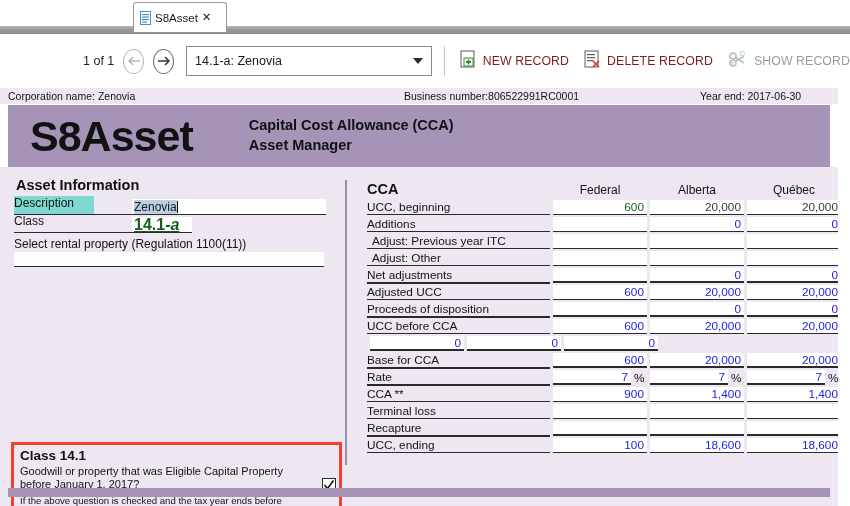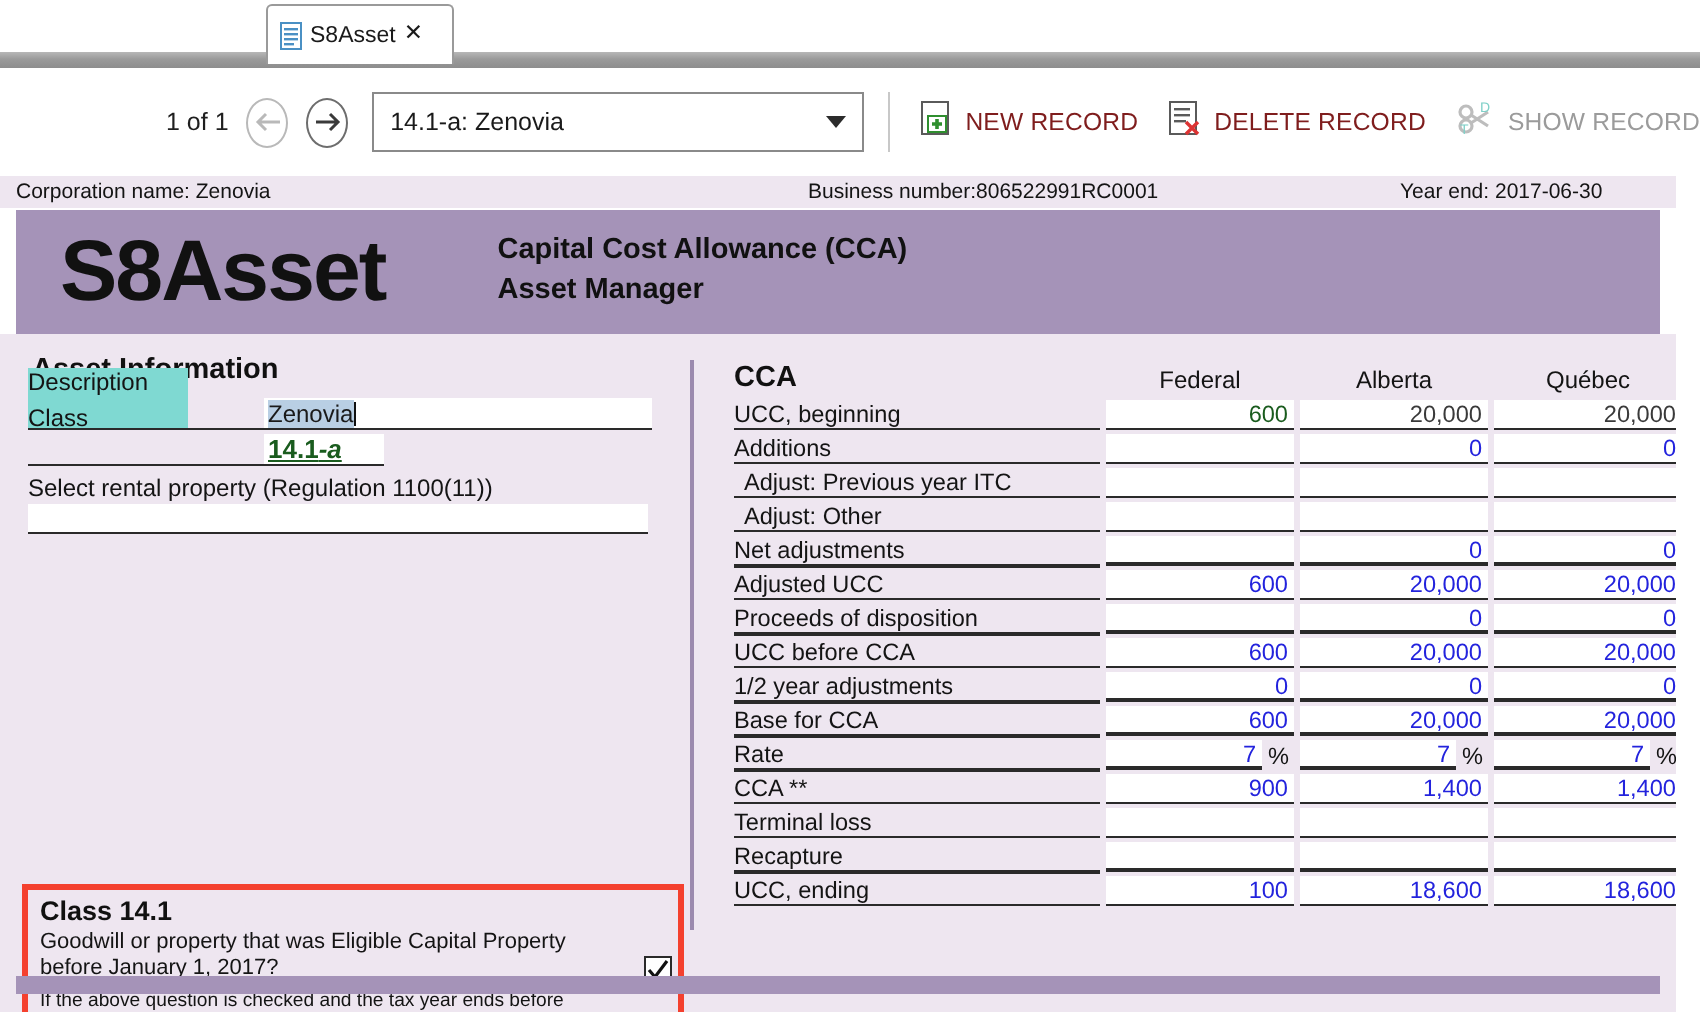--- a/index.html
+++ b/index.html
@@ -60,27 +60,27 @@
   .page{position:absolute;left:0;top:167px;width:838px;height:339px;background:#eee6f0;}
   .vdiv{position:absolute;left:345px;top:13px;width:2px;height:285px;background:#9b8aae;}
   .rightedge{position:absolute;left:838px;top:88px;width:12px;height:418px;background:#ffffff;}
   .botstrip{position:absolute;left:8px;top:488px;width:822px;height:9px;background:#a593b8;}
 
   
   .leftcol{position:absolute;left:14px;top:10px;width:324px;}
   .sec-title{font-size:14.5px;font-weight:bold;color:#111;margin:0 0 5px 2px;}
   .frow{display:flex;align-items:flex-end;height:17px;margin-bottom:1px;}
   .flabel{font-size:12px;color:#141414;border-bottom:1.3px solid #2a2a2a;
-    padding-bottom:16px;box-sizing:border-box;white-space:nowrap;}
+    padding-bottom:4px;box-sizing:border-box;white-space:nowrap;}
   .flabel.hl{background:#7fd9d2;}
   .fval{border-bottom:1.3px solid #2a2a2a;background:#ffffff;font-size:12px;
     box-sizing:border-box;height:16px;display:flex;align-items:center;padding:0 2px;}
   .sel{background:#b9cfe4;color:#1a1a1a;}
   .caretbar{display:inline-block;width:1px;height:12px;background:#111;}
-  .classval{color:#1a5c1e;font-weight:bold;font-size:13px;text-decoration:underline;}
+  .classval{color:#1a5c1e;font-weight:bold;font-size:16px;text-decoration:underline;}
   .plain-line{font-size:12px;color:#141414;margin:4px 0 1px 0;}
   .wide-input{width:310px;height:15px;background:#fff;border-bottom:1.3px solid #2a2a2a;
     box-sizing:border-box;}
 
   
   .c141wrap{position:absolute;left:11px;top:275px;width:331px;height:87px;
     border:3px solid #f4402e;box-sizing:border-box;background:#eee6f0;}
   .c141{position:absolute;left:6px;top:3px;width:316px;}
   .c141 h3{margin:0;font-size:13.5px;font-weight:bold;color:#111;}
   .c141 .q1{font-size:11px;color:#141414;margin-top:2px;}
@@ -303,21 +303,20 @@
             <span class="cell thick v-blue">0</span>
             <span class="cell thick v-blue">0</span>
           </div>
           <div class="ccarow">
             <span class="lab">UCC before CCA</span>
             <span class="cell v-blue">600</span>
             <span class="cell v-blue">20,000</span>
             <span class="cell v-blue">20,000</span>
           </div>
           <div class="ccarow">
-            <span class="lab thick">1/2 year adjustments</span>
             <span class="cell thick v-blue">0</span>
             <span class="cell thick v-blue">0</span>
             <span class="cell thick v-blue">0</span>
           </div>
           <div class="ccarow">
             <span class="lab thick">Base for CCA</span>
             <span class="cell thick v-blue">600</span>
             <span class="cell thick v-blue">20,000</span>
             <span class="cell thick v-blue">20,000</span>
           </div>

